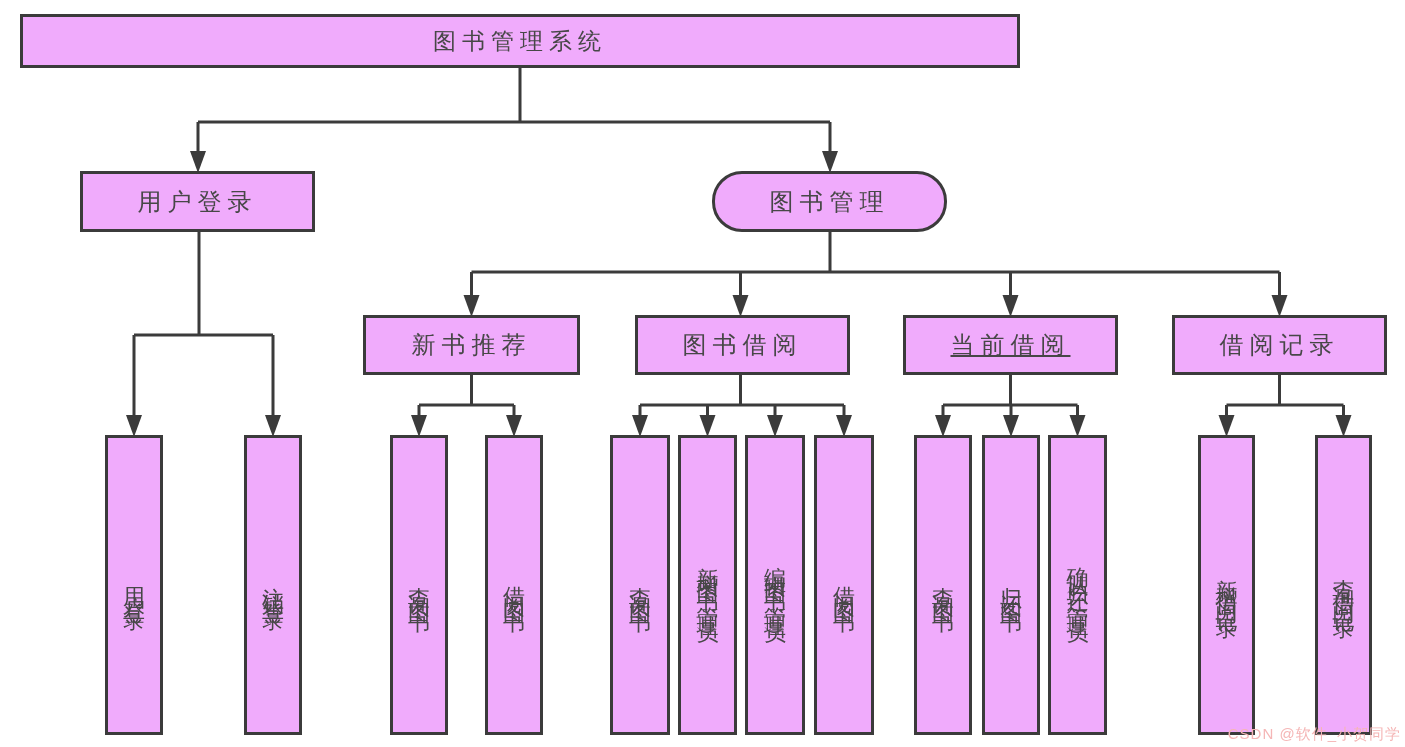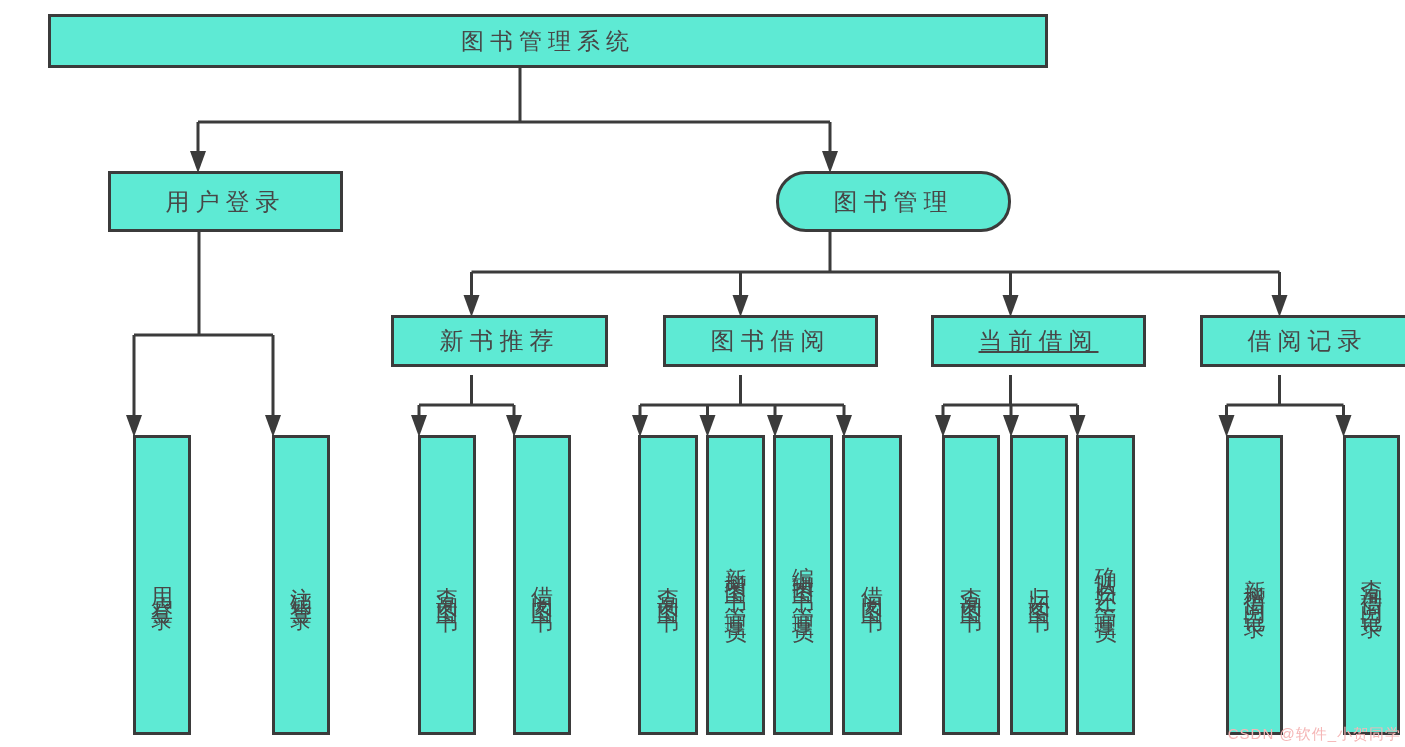--- a/index.html
+++ b/index.html
@@ -16,28 +16,28 @@
     font-family:"Liberation Sans","DejaVu Sans",sans-serif;
     color:var(--text);
     overflow:hidden;
   }
   svg.connectors{position:absolute;left:0;top:0;}
   svg.connectors path{stroke:var(--line);stroke-width:3;fill:none;}
   svg.connectors polygon{fill:var(--line);stroke:none;}
   .node{
     position:absolute;
     box-sizing:border-box;
-    background:#5eead4;
+    background:#f0abfc;
     border:3px solid var(--line);
-    display:flex;align-items:center;justify-content:center;margin-left:28px;
+    display:flex;align-items:center;justify-content:center;
   }
   .h-node{font-size:24px;letter-spacing:6px;white-space:nowrap;}
   .root-node{left:20px;top:14px;width:1000px;height:54px;font-size:23px;}
   .lvl2{top:171px;height:61px;width:235px;}
-  .lvl3{top:315px;height:52px;}
+  .lvl3{top:315px;height:60px;}
   .leaf{top:435px;height:300px;}
   .leaf span{
     writing-mode:vertical-rl;
     font-size:22px;
     letter-spacing:8px;
     line-height:1;
     white-space:nowrap;
   }
   .watermark{
     position:absolute;
@@ -85,21 +85,21 @@
     <polygon points="1069.5,415 1085.5,415 1077.5,437"></polygon>
 
     <path d="M1279.5 375 V405 M1226.5 405 H1343.5 M1226.5 405 V416 M1343.5 405 V416"></path>
     <polygon points="1218.5,415 1234.5,415 1226.5,437"></polygon>
     <polygon points="1335.5,415 1351.5,415 1343.5,437"></polygon>
   </svg>
 
   <div class="node root-node h-node">图书管理系统</div>
 
   <div class="node lvl2 h-node" style="left:80px;">用户登录</div>
-  <div class="node lvl2 h-node" style="left:748px;border-radius:30px;">图书管理</div>
+  <div class="node lvl2 h-node" style="left:712px;border-radius:30px;">图书管理</div>
 
   <div class="node lvl3 h-node" style="left:363px;width:217px;">新书推荐</div>
   <div class="node lvl3 h-node" style="left:635px;width:215px;">图书借阅</div>
   <div class="node lvl3 h-node" style="left:903px;width:215px;text-decoration:underline;">当前借阅</div>
   <div class="node lvl3 h-node" style="left:1172px;width:215px;">借阅记录</div>
 
   <div class="node leaf" style="left:105px;width:58px;">
     <span>用户登录</span>
   </div>
   <div class="node leaf" style="left:244px;width:58px;">

